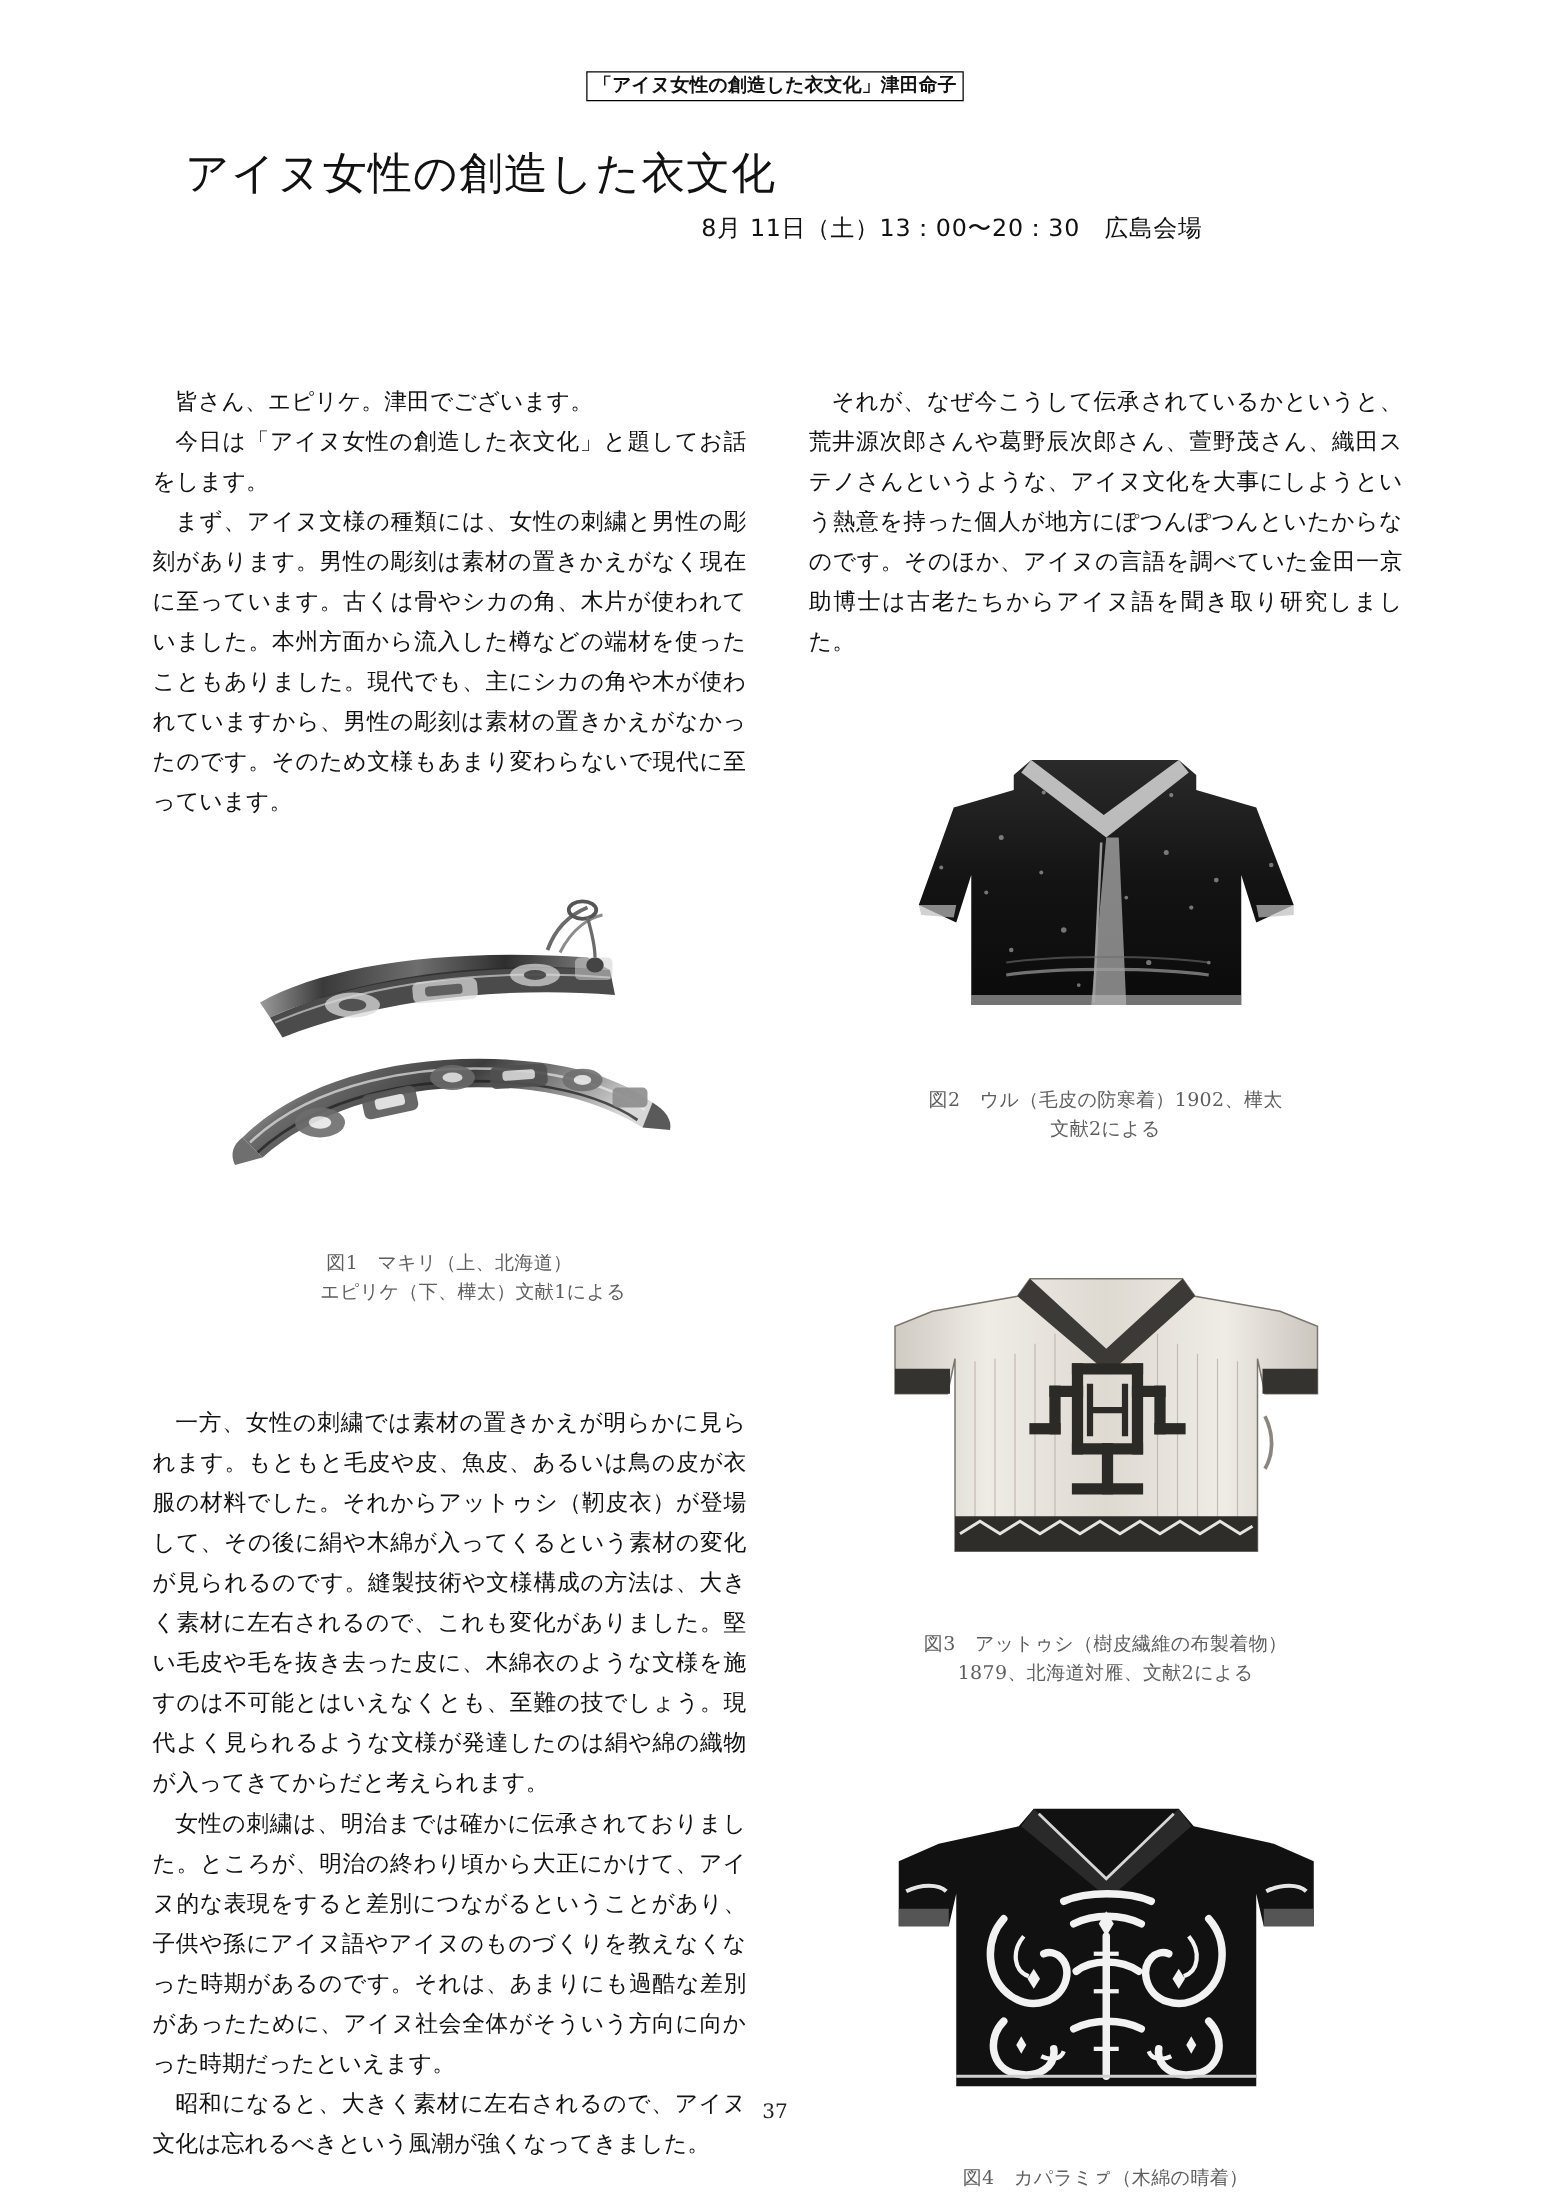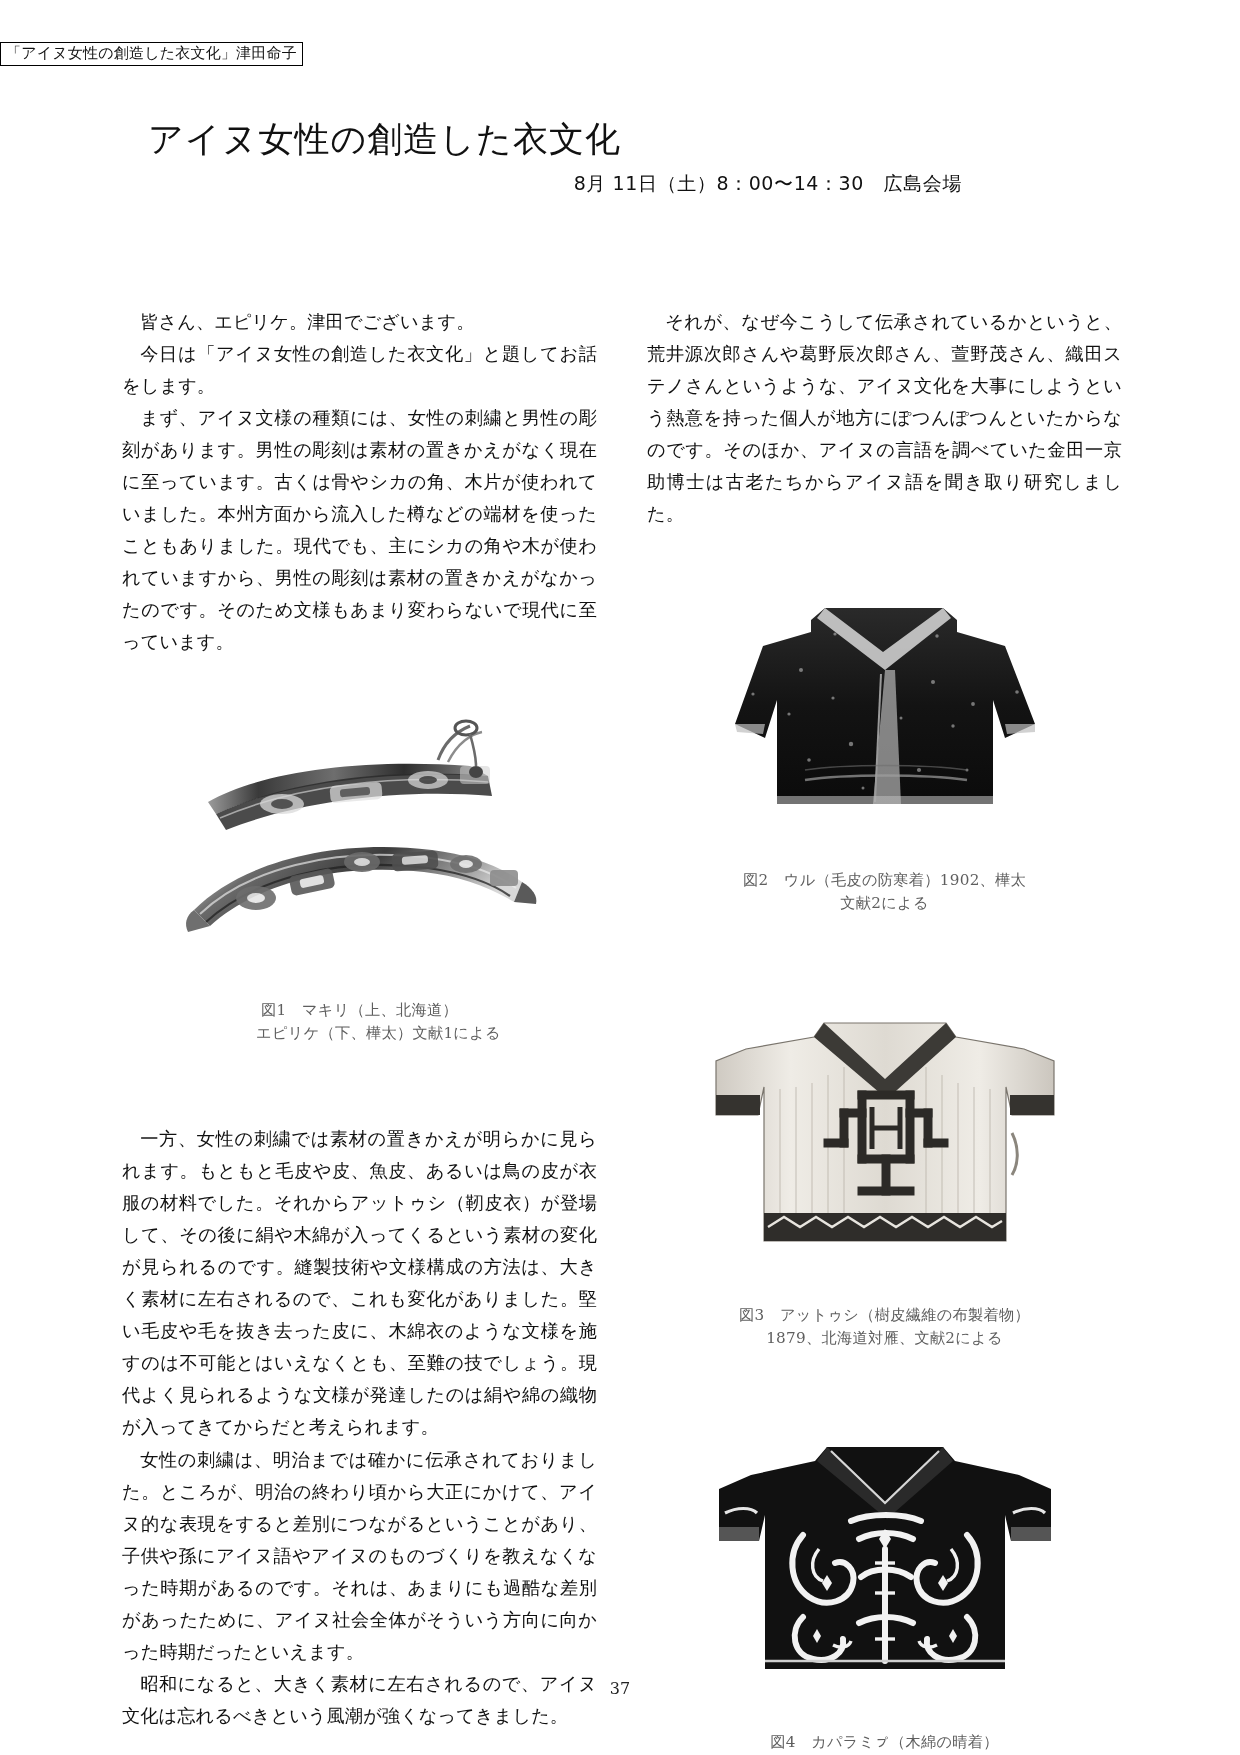--- a/index.html
+++ b/index.html
@@ -8,21 +8,23 @@
     background:#ffffff;
     font-family:"DejaVu Serif", serif;
     color:#111;
     position:relative;
     overflow:hidden;
   }
   .page { position:relative; width:1240px; height:1755px; box-sizing:border-box; }
 
   
   .runhead {
-    position:absolute; top:42px; left:0; right:0;
+    position:absolute; top:57px; left:0; right:0;
+    text-align:center;
+    font-weight:bold;
   }
   .runhead .boxed {
     display:inline-block;
     border:1px solid #000;
     padding:2px 5px 3px 5px;
     font-family:"DejaVu Sans", sans-serif;
     font-size:15px;
     line-height:1.15;
     letter-spacing:0.2px;
     white-space:nowrap;
@@ -119,21 +121,21 @@
 <div class="page">
 
   <div class="runhead">
     <span class="boxed">「アイヌ女性の創造した衣文化」津田命子</span>
   </div>
 
   <div class="titleblock">
     <div class="main-title">アイヌ女性の創造した衣文化</div>
 
     <div class="session-lines">
-      <div class="row">8月 11日（土）8：00〜14：30　広島会場</div>
+      <div class="row">8月 11日（土）13：00〜20：30　広島会場</div>
     </div>
 
   </div>
 
   <div class="columns">
 
     <div class="col col-left">
 
       <p class="body">皆さん、エピリケ。津田でございます。</p>
       <p class="body">今日は「アイヌ女性の創造した衣文化」と題してお話をします。</p>

